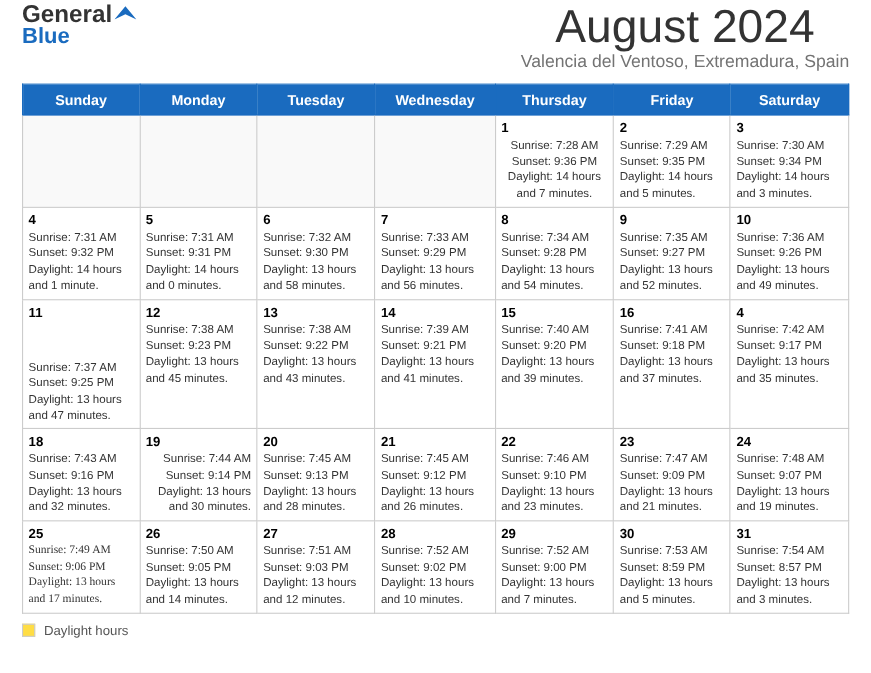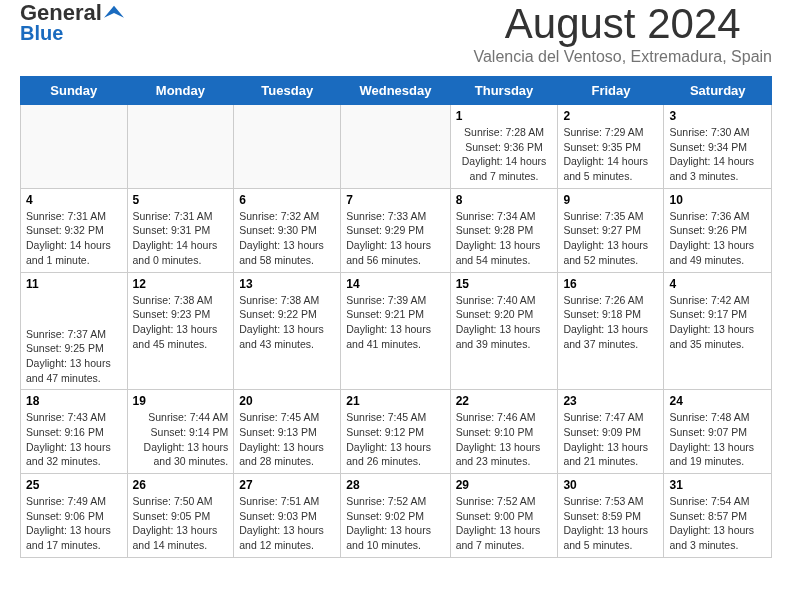--- a/index.html
+++ b/index.html
@@ -184,21 +184,21 @@
 Daylight: 13 hours and 41 minutes.</div>
           </td>
           <td>
             <span class="day-num">15</span>
             <div class="day-info" style="white-space: pre-line;">Sunrise: 7:40 AM
 Sunset: 9:20 PM
 Daylight: 13 hours and 39 minutes.</div>
           </td>
           <td>
             <span class="day-num">16</span>
-            <div class="day-info" style="white-space: pre-line;">Sunrise: 7:26 AM
+            <div class="day-info" style="white-space: pre-line;">Sunrise: 7:41 AM
 Sunset: 9:18 PM
 Daylight: 13 hours and 37 minutes.</div>
           </td>
           <td>
             <span class="day-num">4</span>
             <div class="day-info" style="white-space: pre-line;">Sunrise: 7:42 AM
 Sunset: 9:17 PM
 Daylight: 13 hours and 35 minutes.</div>
           </td>
         </tr>
@@ -242,21 +242,21 @@
           <td>
             <span class="day-num">24</span>
             <div class="day-info" style="white-space: pre-line;">Sunrise: 7:48 AM
 Sunset: 9:07 PM
 Daylight: 13 hours and 19 minutes.</div>
           </td>
         </tr>
         <tr>
           <td>
             <span class="day-num">25</span>
-            <div class="day-info" style="white-space: pre-line;">Sunrise: 7:49 AM
+            <div class="day-info" style="white-space: pre-line; font-family: Liberation Serif, serif;">Sunrise: 7:49 AM
 Sunset: 9:06 PM
 Daylight: 13 hours and 17 minutes.</div>
           </td>
           <td>
             <span class="day-num">26</span>
             <div class="day-info" style="white-space: pre-line;">Sunrise: 7:50 AM
 Sunset: 9:05 PM
 Daylight: 13 hours and 14 minutes.</div>
           </td>
           <td>
@@ -286,13 +286,17 @@
           <td>
             <span class="day-num">31</span>
             <div class="day-info" style="white-space: pre-line;">Sunrise: 7:54 AM
 Sunset: 8:57 PM
 Daylight: 13 hours and 3 minutes.</div>
           </td>
         </tr>
       </tbody>
   </table>
 
+  <div class="footer">
+    <div class="footer-dot"></div>
+    <span>Daylight hours</span>
+  </div>
 </div>
 
 </body></html>

